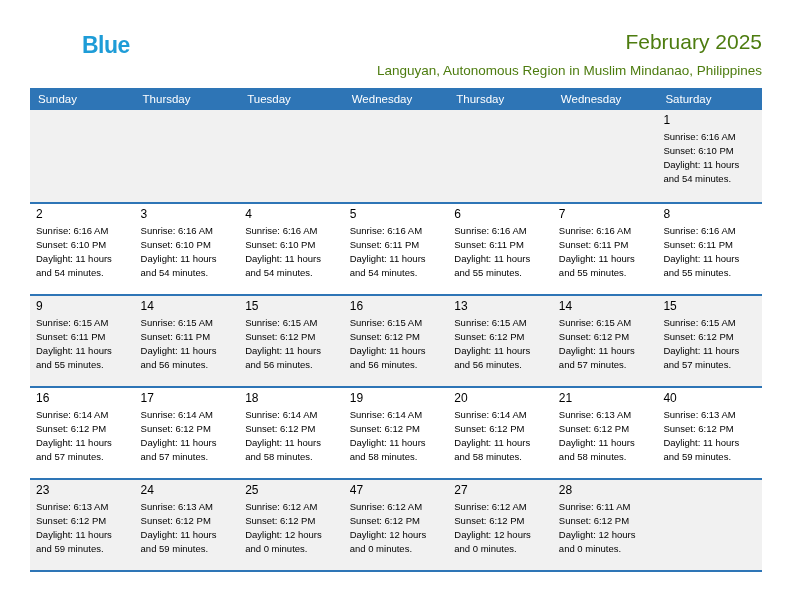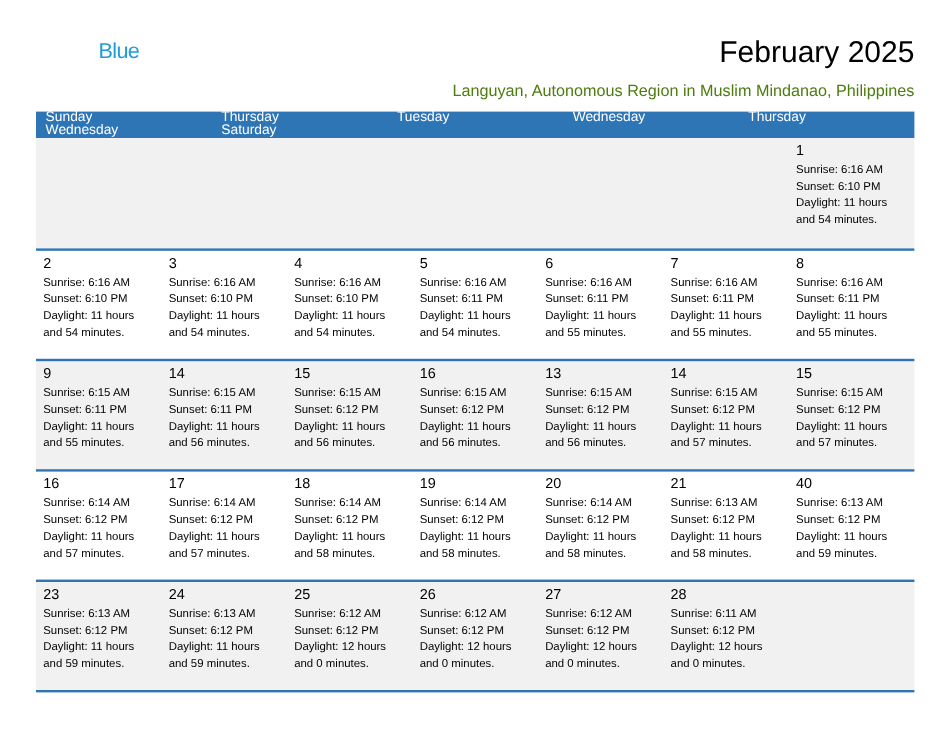--- a/index.html
+++ b/index.html
@@ -33,46 +33,46 @@
     margin-left: 2px;
     border-left: 15px solid #1474B8;
     border-top: 9px solid transparent;
     border-bottom: 9px solid transparent;
   }
   .logo-row2 {
     margin-top: -6px;
     padding-left: 52px;
   }
   .logo-blue {
-    font-size: 18px;
-    font-weight: normal;
+    font-size: 23px;
+    font-weight: bold;
     color: #1E9CD7;
     letter-spacing: -0.5px;
   }
   
   .title-block { text-align: right; }
   .month-title {
-    font-size: 25px;
-    color: #000000;
+    font-size: 21px;
+    color: #4d7c0f;
     line-height: 1.15;
     text-align: right;
   }
   .location-subtitle {
     margin-top: 9px;
     font-size: 13.5px;
     color: #4d7c0f;
   }
   
   .calendar {
     margin: 10px 30px 0 30px;
     border-bottom: 2px solid #2E75B6;
   }
   .weekday-header {
     display: grid;
-    grid-template-columns: repeat(5, 1fr);
+    grid-template-columns: repeat(7, 1fr);
     background: #2E75B6;
     height: 22px;
     align-items: center;
   }
   .weekday-cell {
     color: #ffffff;
     font-size: 11.5px;
     padding-left: 8px;
     white-space: nowrap;
     overflow: hidden;
@@ -364,21 +364,21 @@
           <div class="day-cell">
             <div class="day-num">25</div>
             <div class="day-info">
               <div>Sunrise: 6:12 AM</div>
               <div>Sunset: 6:12 PM</div>
               <div>Daylight: 12 hours</div>
               <div>and 0 minutes.</div>
             </div>
           </div>
           <div class="day-cell">
-            <div class="day-num">26</div>
+            <div class="day-num">47</div>
             <div class="day-info">
               <div>Sunrise: 6:12 AM</div>
               <div>Sunset: 6:12 PM</div>
               <div>Daylight: 12 hours</div>
               <div>and 0 minutes.</div>
             </div>
           </div>
           <div class="day-cell">
             <div class="day-num">27</div>
             <div class="day-info">

